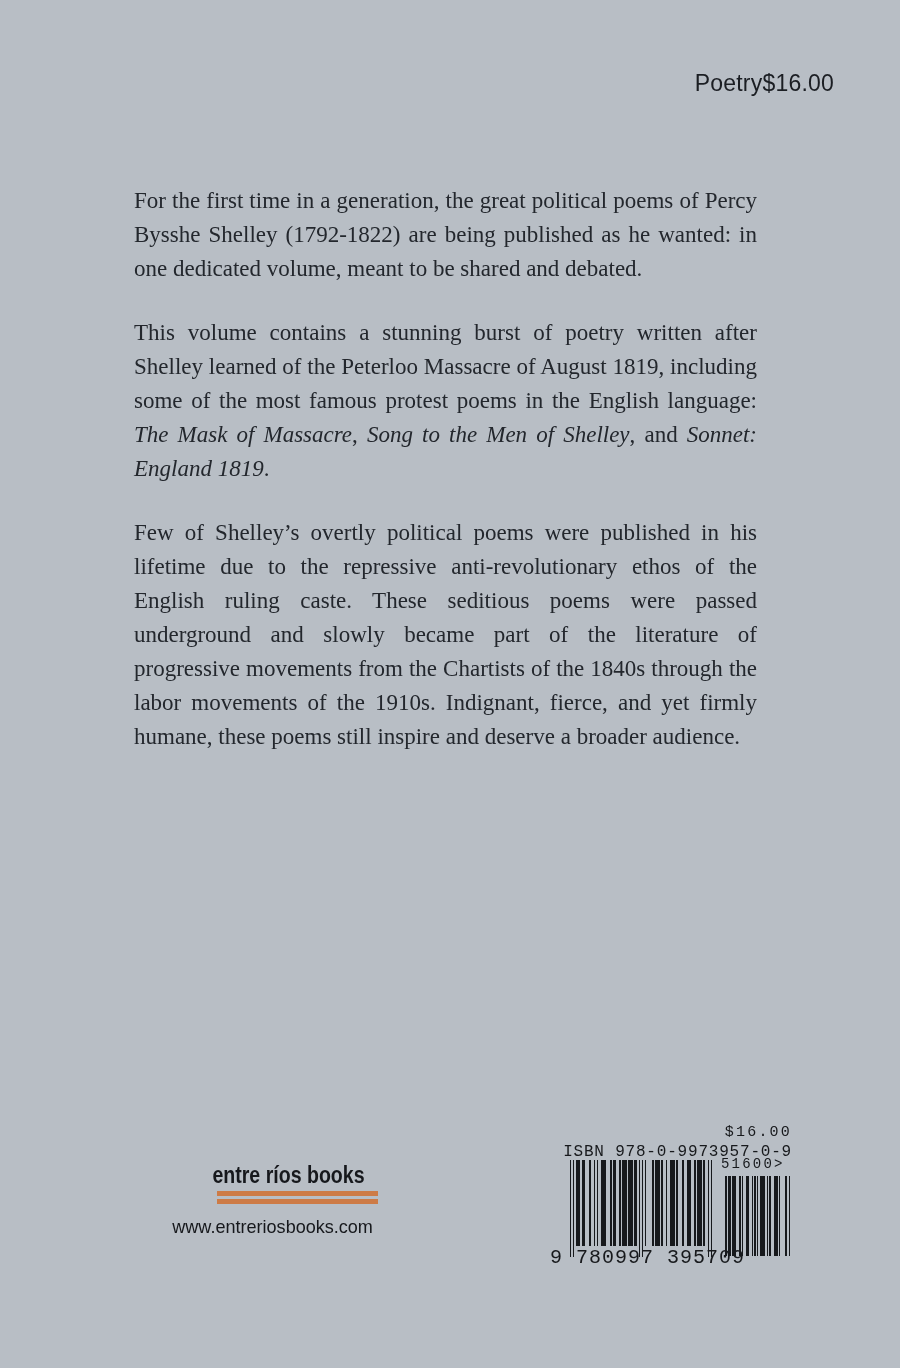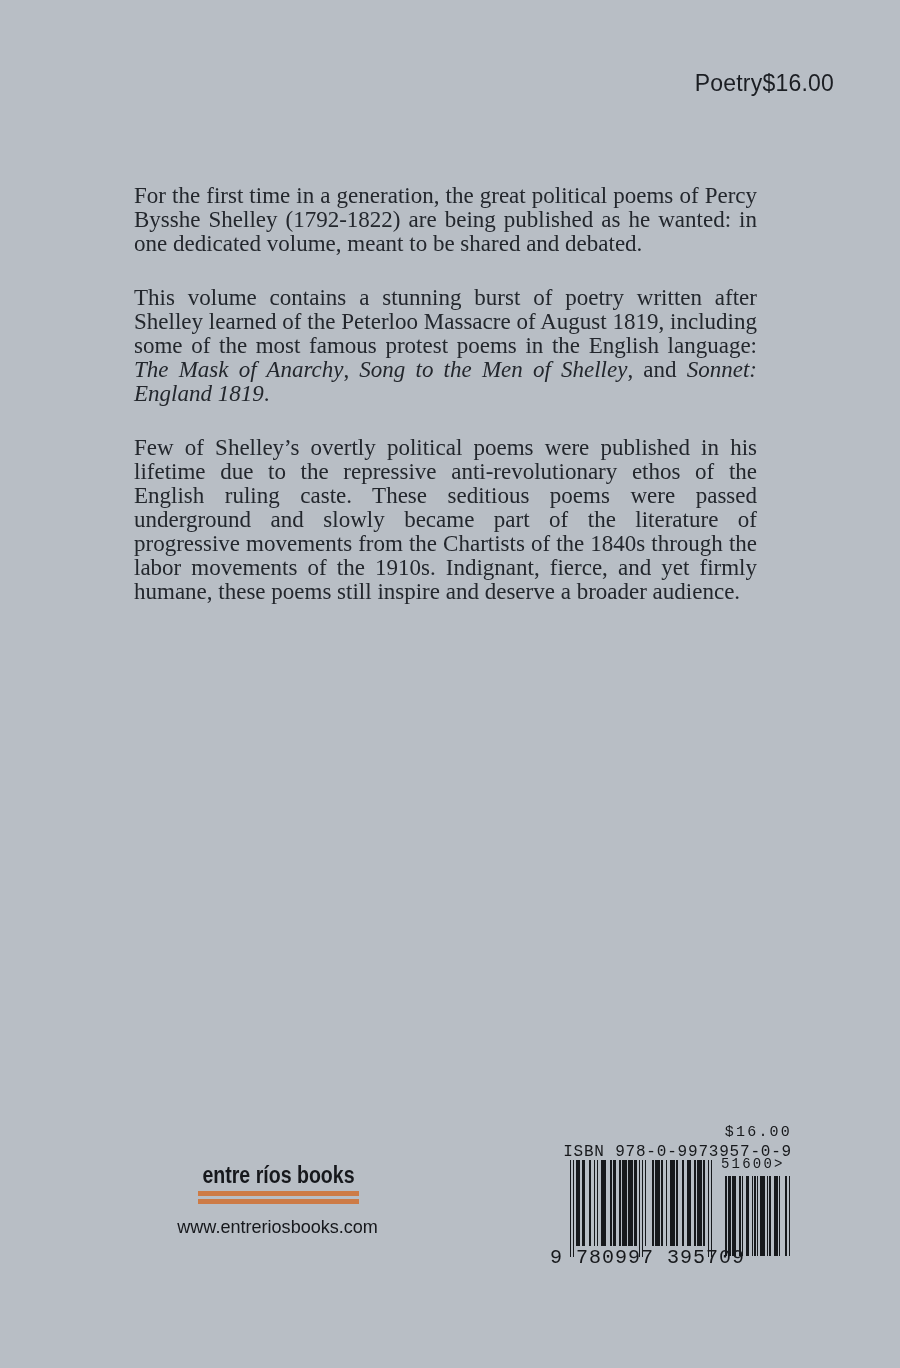--- a/index.html
+++ b/index.html
@@ -14,28 +14,28 @@
   body{background:var(--background);font-family:"Liberation Sans",sans-serif;}
   .cover{position:relative;width:900px;height:1368px;background:var(--background);overflow:hidden;}
 
   
   .top-row{position:absolute;left:62px;right:66px;top:70px;display:flex;justify-content:flex-end;align-items:baseline;}
   .top-label{font-family:"Liberation Sans",sans-serif;font-size:23px;font-weight:500;color:var(--label-ink);letter-spacing:0.2px;}
 
   
   .blurb{position:absolute;left:134px;top:184px;width:623px;
          font-family:"Liberation Serif","DejaVu Serif",serif;
-         font-size:23px;line-height:24px;color:var(--ink);
+         font-size:23px;line-height:34px;color:var(--ink);
          text-align:justify;text-justify:inter-word;}
   .blurb p{margin:0;}
   .blurb p + p{margin-top:30px;}
   .blurb i{font-style:italic;}
 
   
-  .publisher{position:absolute;left:178px;top:1163px;width:200px;display:flex;flex-direction:column;align-items:center;}
+  .publisher{position:absolute;left:178px;top:1163px;width:200px;display:flex;flex-direction:column;align-items:flex-end;}
   .publisher-name{font-family:"Liberation Sans",sans-serif;font-weight:bold;font-size:23px;line-height:24px;
                   color:#16181c;white-space:nowrap;transform:scaleX(0.85);letter-spacing:0px;}
   .logo-rules{width:161px;margin-top:4px;}
   .logo-rule{height:5px;background:var(--accent-orange);}
   .logo-rule + .logo-rule{margin-top:3px;}
   .publisher-website{margin-top:12px;font-family:"Liberation Sans",sans-serif;font-size:19px;color:#16181c;
                      white-space:nowrap;transform:scaleX(0.95);}
 
   
   .barcode-block{position:absolute;left:540px;top:1122px;width:253px;height:160px;
@@ -54,21 +54,21 @@
 
 <div class="cover">
 
   <div class="top-row">
     <span class="top-label">Poetry</span>
     <span class="top-label">$16.00</span>
   </div>
 
   <div class="blurb">
       <p><span>For the first time in a generation, the great political poems of Percy Bysshe Shelley (1792-1822) are being published as he wanted: in one dedicated volume, meant to be shared and debated.</span></p>
-      <p><span>This volume contains a stunning burst of poetry written after Shelley learned of the Peterloo Massacre of August 1819, including some of the most famous protest poems in the English language: </span><i>The Mask of Anarchy</i><span>, </span><i>Song to the Men of Shelley</i><span>, and </span><i>Sonnet: England 1819</i><span>.</span></p>
+      <p><span>This volume contains a stunning burst of poetry written after Shelley learned of the Peterloo Massacre of August 1819, including some of the most famous protest poems in the English language: </span><i>The Mask of Massacre</i><span>, </span><i>Song to the Men of Shelley</i><span>, and </span><i>Sonnet: England 1819</i><span>.</span></p>
       <p><span>Few of Shelley’s overtly political poems were published in his lifetime due to the repressive anti-revolutionary ethos of the English ruling caste. These seditious poems were passed underground and slowly became part of the literature of progressive movements from the Chartists of the 1840s through the labor movements of the 1910s. Indignant, fierce, and yet firmly humane, these poems still inspire and deserve a broader audience.</span></p>
     </div>
 
   <div class="publisher">
     <div class="publisher-name">entre ríos books</div>
     <div class="logo-rules">
       <div class="logo-rule"></div>
       <div class="logo-rule"></div>
     </div>
     <div class="publisher-website">www.entreriosbooks.com</div>

